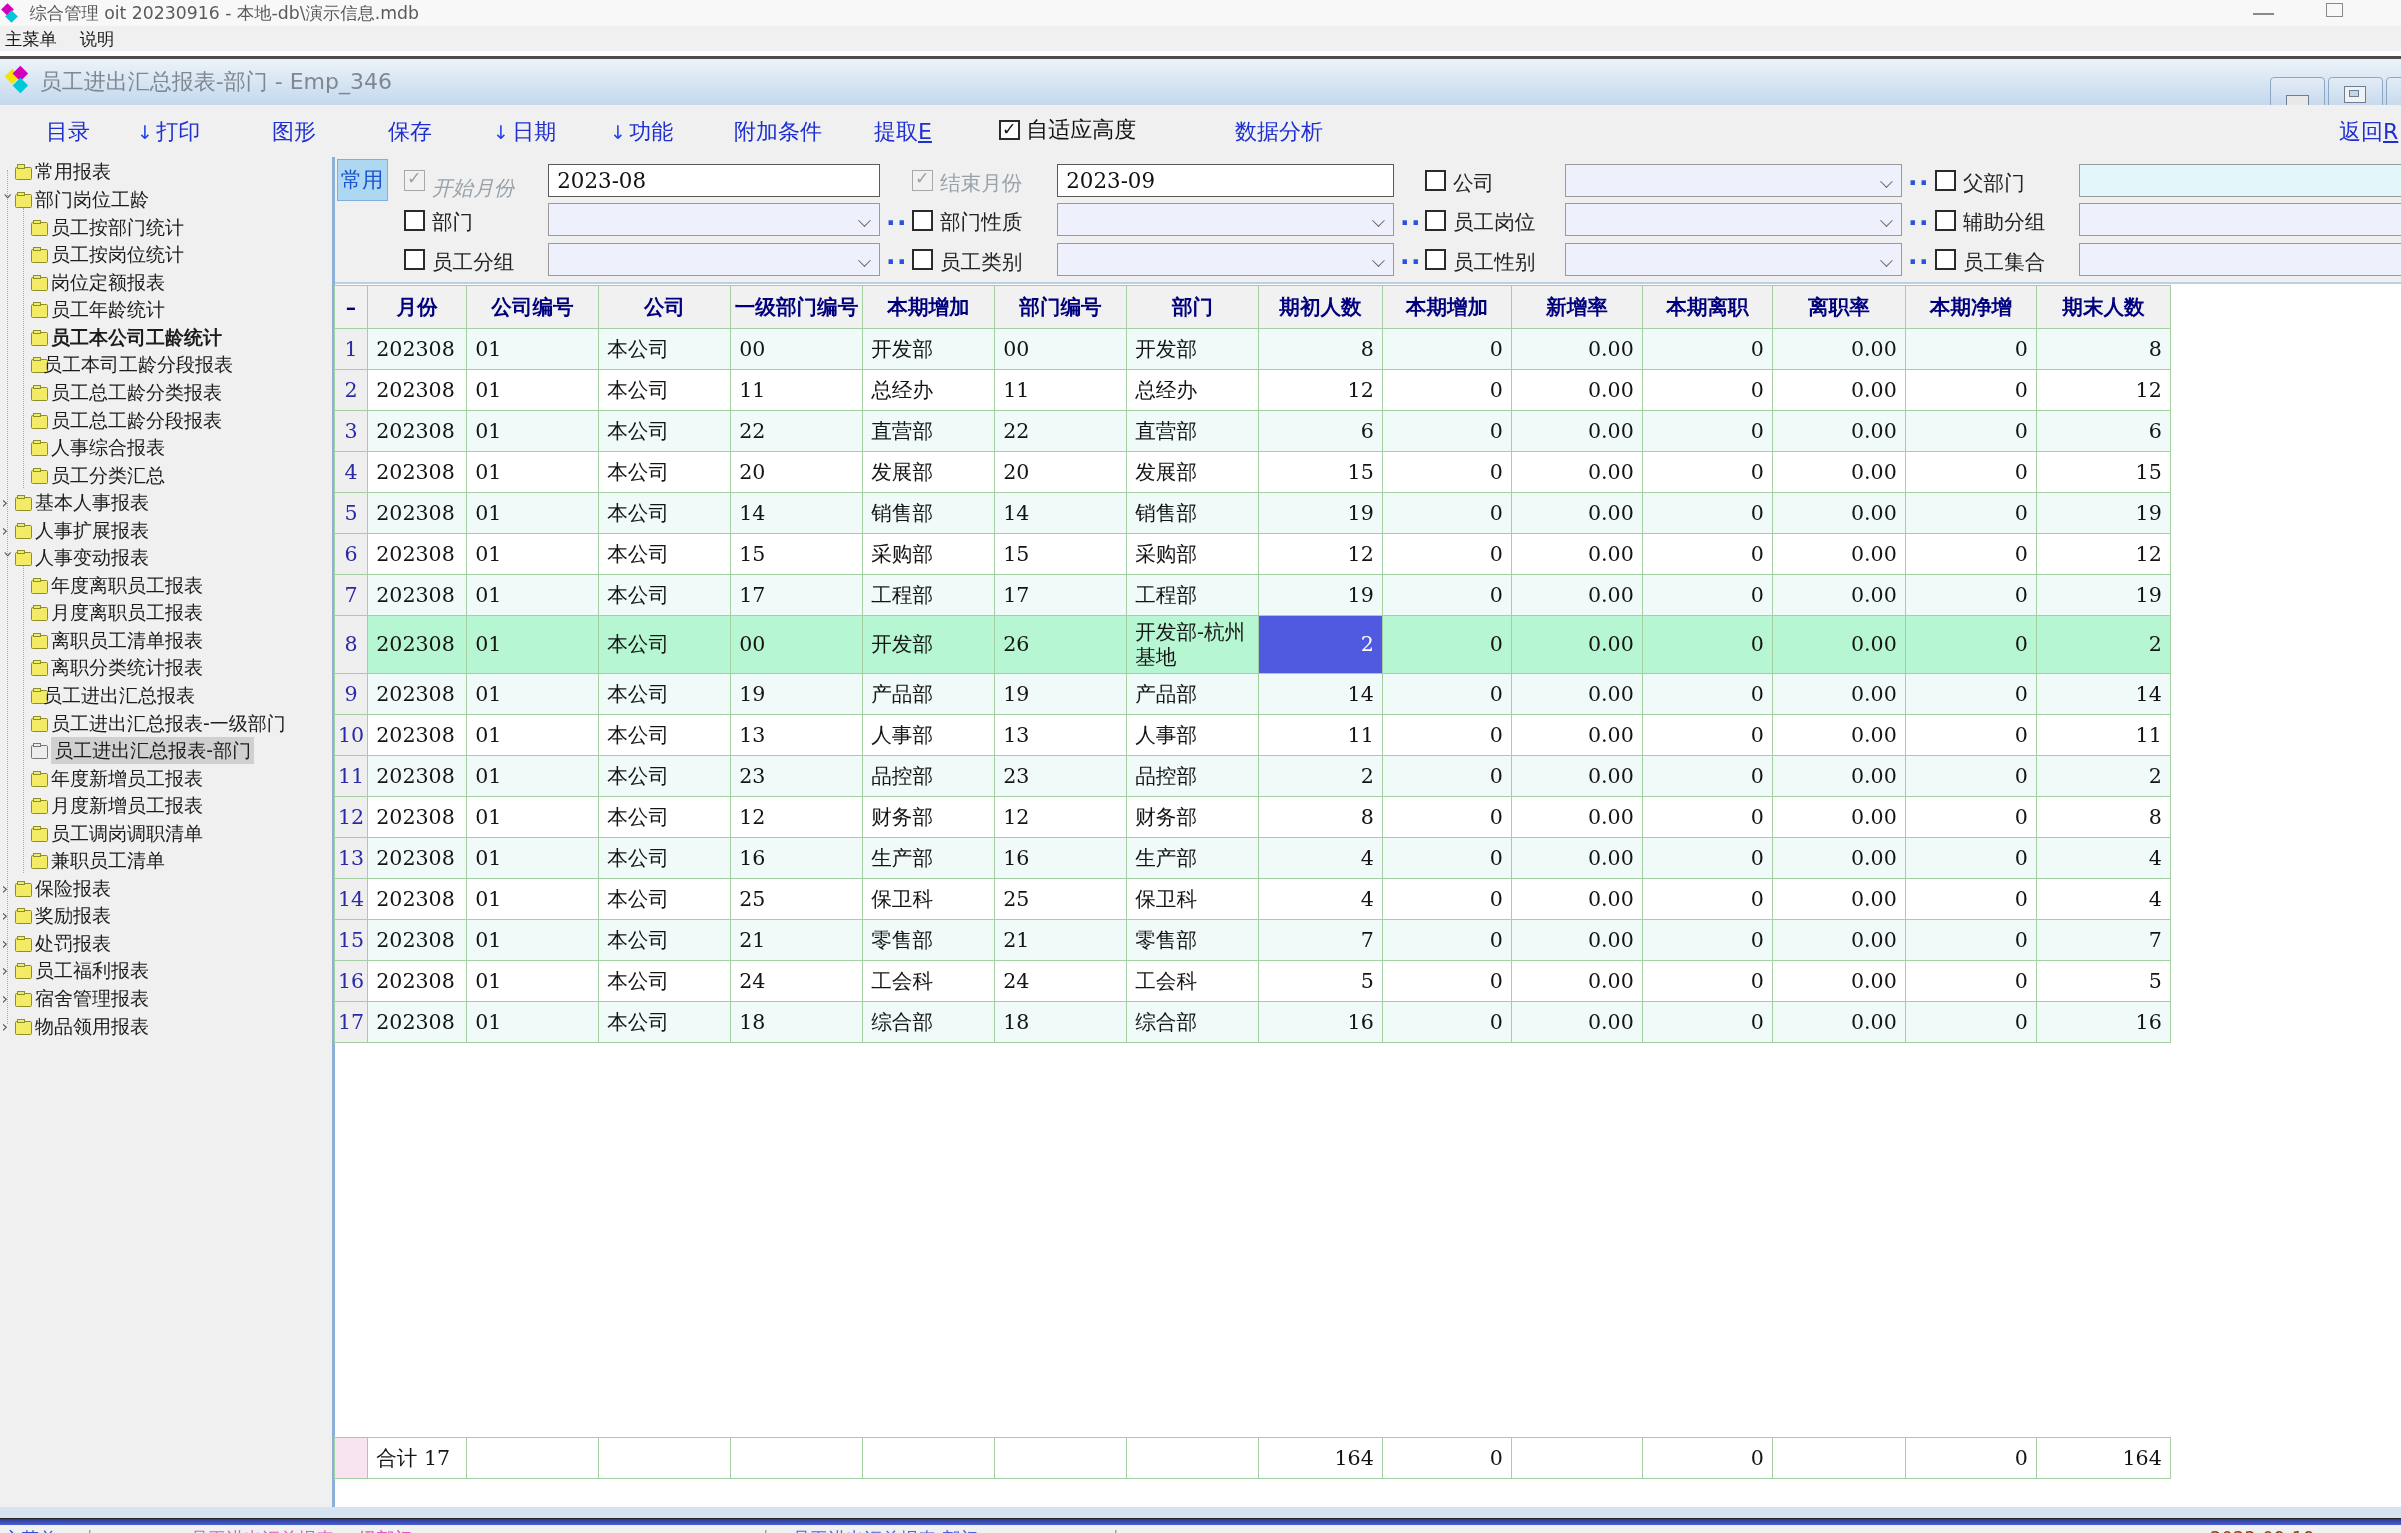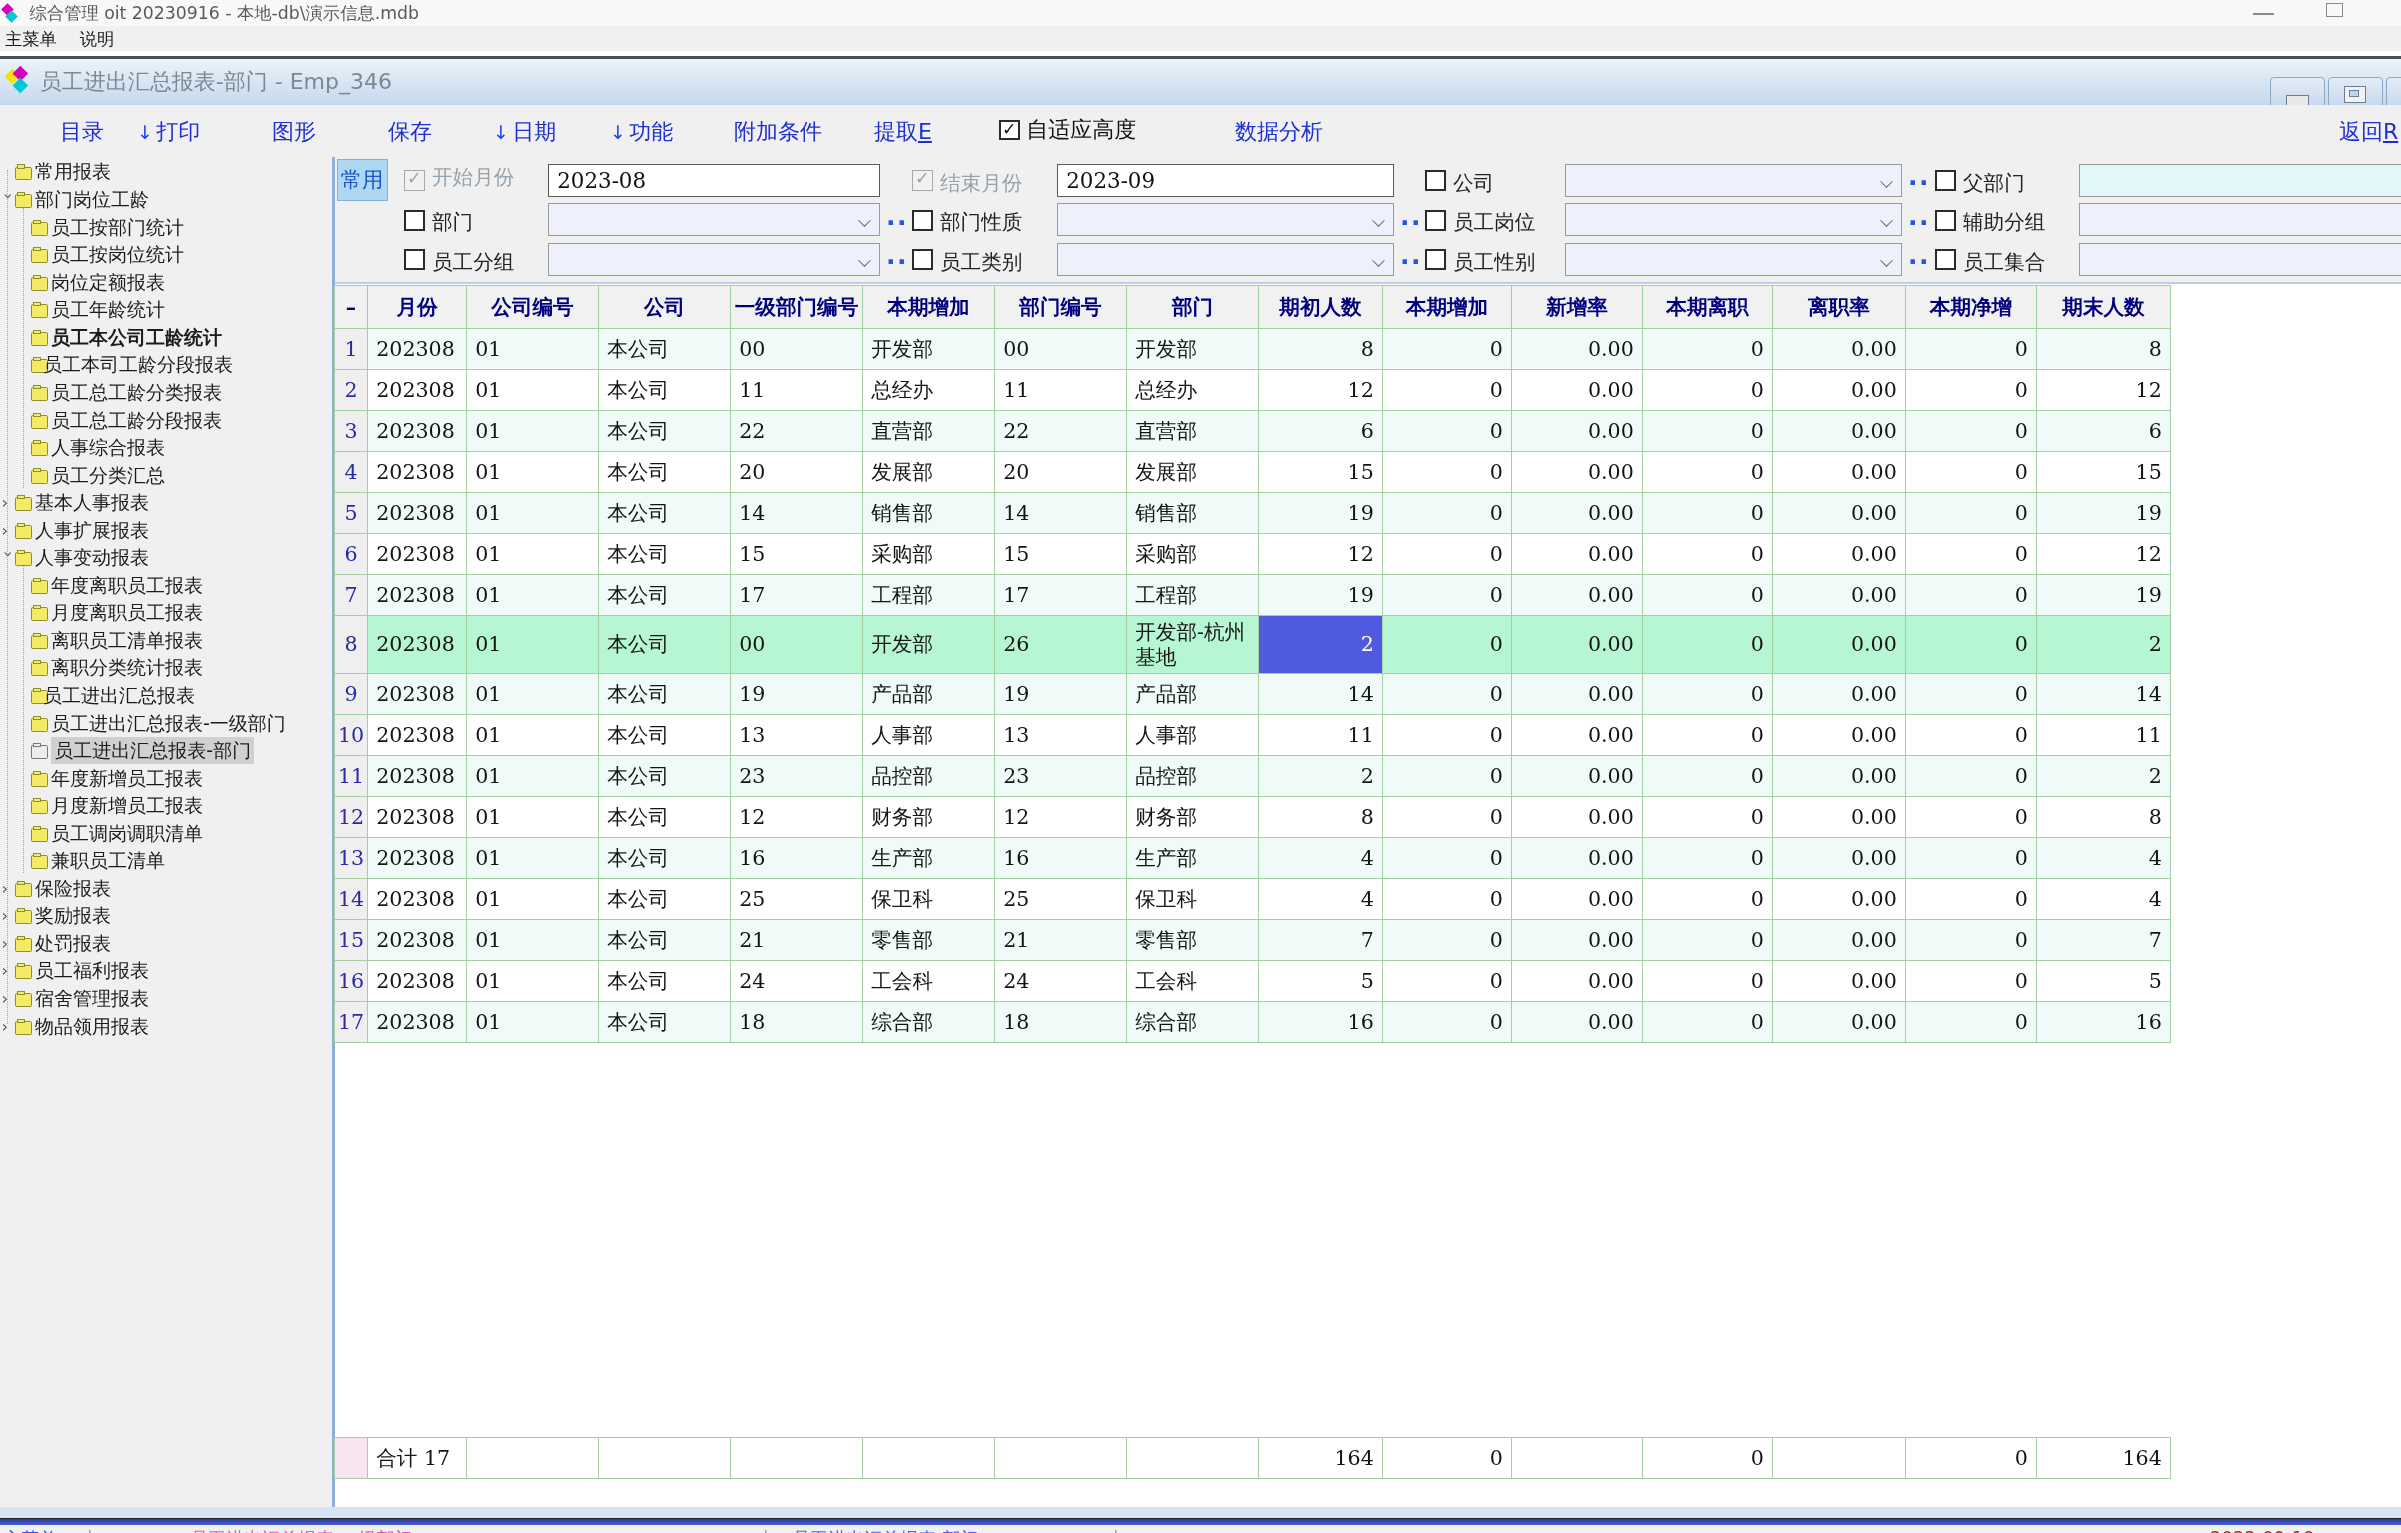--- a/index.html
+++ b/index.html
@@ -131,21 +131,21 @@
     <span class="g-min"></span>
   </div>
 <div class="mdi-btn" style="left:2328px;">
     <span class="g-rest">
       <i></i>
     </span>
   </div>
 <div class="mdi-btn" style="left:2386px;"></div>
 
 <div class="toolbar" id="toolbar">
-    <span class="tb-item" style="left: 60px;"><span>目录</span></span>
+    <span class="tb-item" style="left: 46px;"><span>目录</span></span>
     <span class="tb-item" style="left: 137px;"><span class="tb-arrow">↓</span><span>打印</span></span>
     <span class="tb-item" style="left: 272px;"><span>图形</span></span>
     <span class="tb-item" style="left: 388px;"><span>保存</span></span>
     <span class="tb-item" style="left: 493px;"><span class="tb-arrow">↓</span><span>日期</span></span>
     <span class="tb-item" style="left: 610px;"><span class="tb-arrow">↓</span><span>功能</span></span>
     <span class="tb-item" style="left: 734px;"><span>附加条件</span></span>
     <span class="tb-item" style="left: 874px;"><span>提取</span><span class="tb-hotkey">E</span></span>
     <span class="tb-checkwrap" style="left: 999px;">
       <span class="checkbox checked"></span>
       <span style="margin-left: 6.6px;">自适应高度</span>
@@ -295,21 +295,21 @@
       <span class="tree-arrow" style="top: 6.6px;">›</span>
       <span class="folder-icon" style="left: 15px; top: 8.2px;"></span>
       <span class="tree-label" style="left: 35px;">物品领用报表</span>
     </div>
   </div>
 <div class="v-divider"></div>
 
 <div class="filters" id="filters">
   <div class="tab-common">常用</div>
 <span class="checkbox f-check checked disabled" style="left: 69px; top: 13px;"></span>
-    <span class="f-label dim" style="left: 97px; top: 6px;">开始月份</span>
+    <span class="f-label dim" style="left: 97px; top: 17px; font-style: italic;">开始月份</span>
     <div class="f-input" style="left: 213px; top: 6.6px; width: 332px; line-height: 31px;">2023-08</div>
     <span class="checkbox f-check checked disabled" style="left: 577px; top: 13px;"></span>
     <span class="f-label dim" style="left: 605px; top: 11.5px;">结束月份</span>
     <div class="f-input" style="left: 722px; top: 6.6px; width: 337px; line-height: 31px;">2023-09</div>
     <span class="checkbox f-check" style="left: 1090px; top: 13px;"></span>
     <span class="f-label" style="left: 1118px; top: 11.5px;">公司</span>
     <div class="f-select" style="left: 1230px; top: 6.6px; width: 337px;"></div>
     <span class="f-dots" style="left: 1573px; top: 5px;">..</span>
     <span class="checkbox f-check" style="left: 1600px; top: 13px;"></span>
     <span class="f-label" style="left: 1628px; top: 11.5px;">父部门</span>

